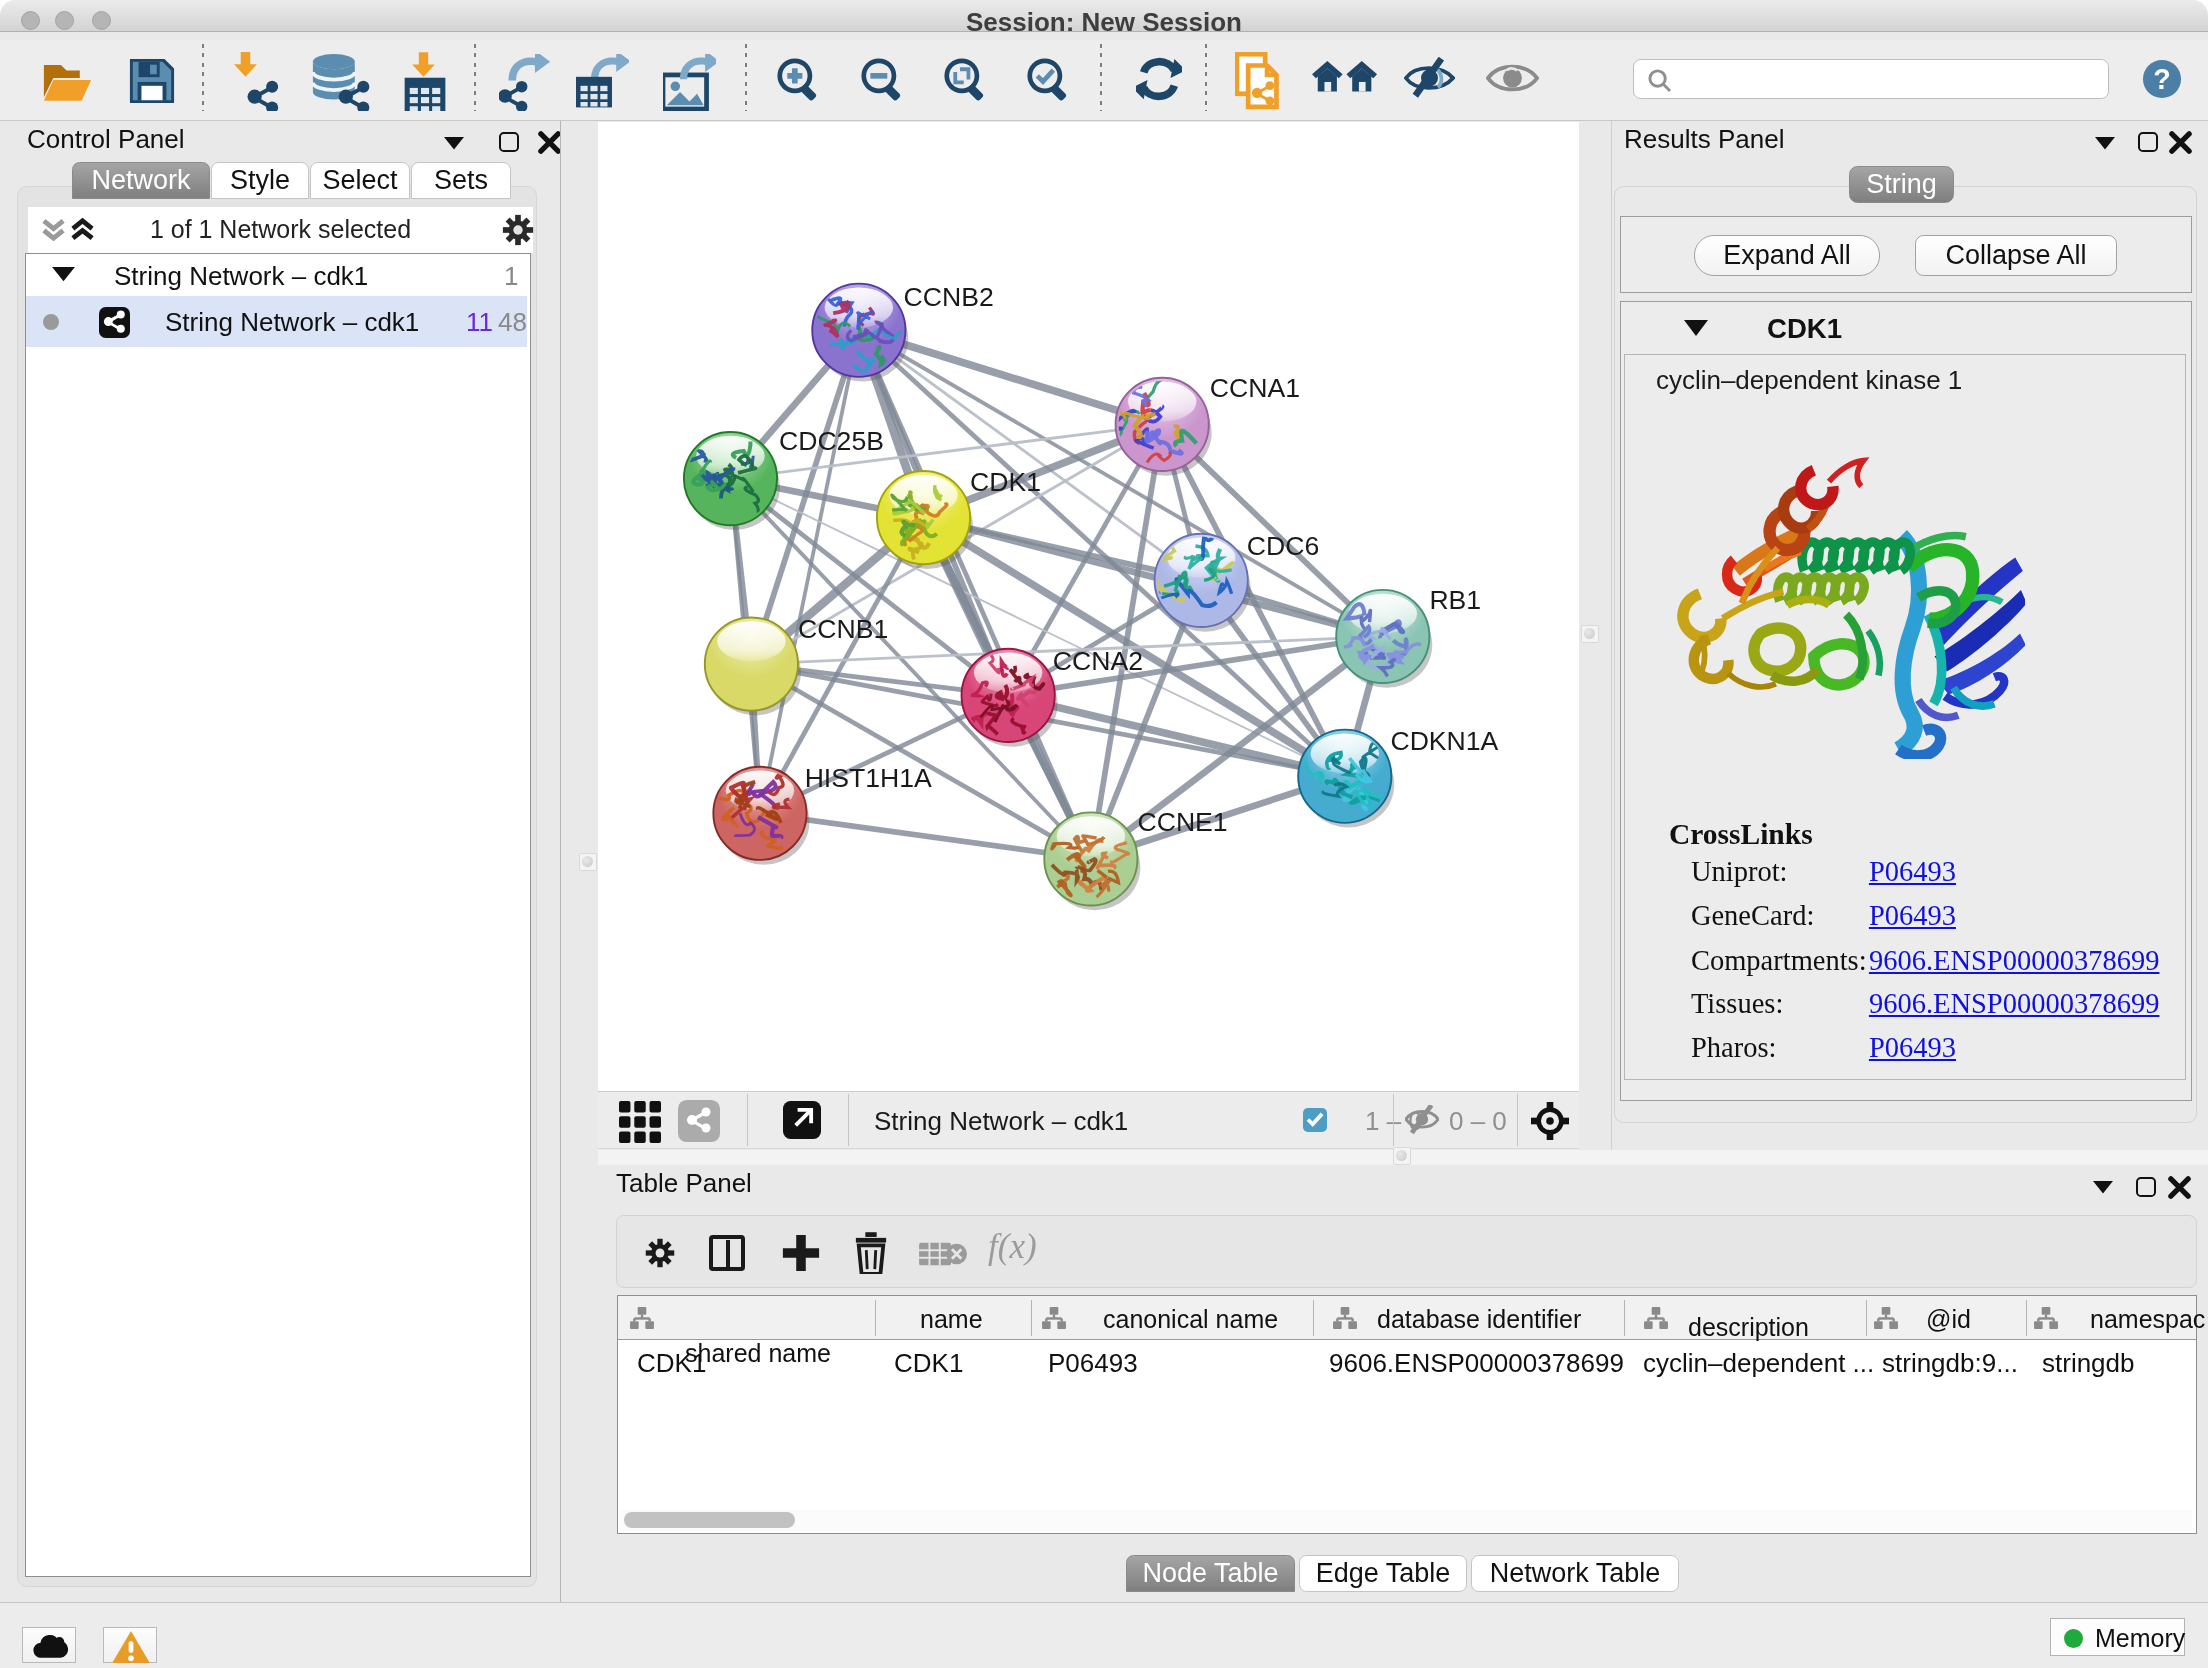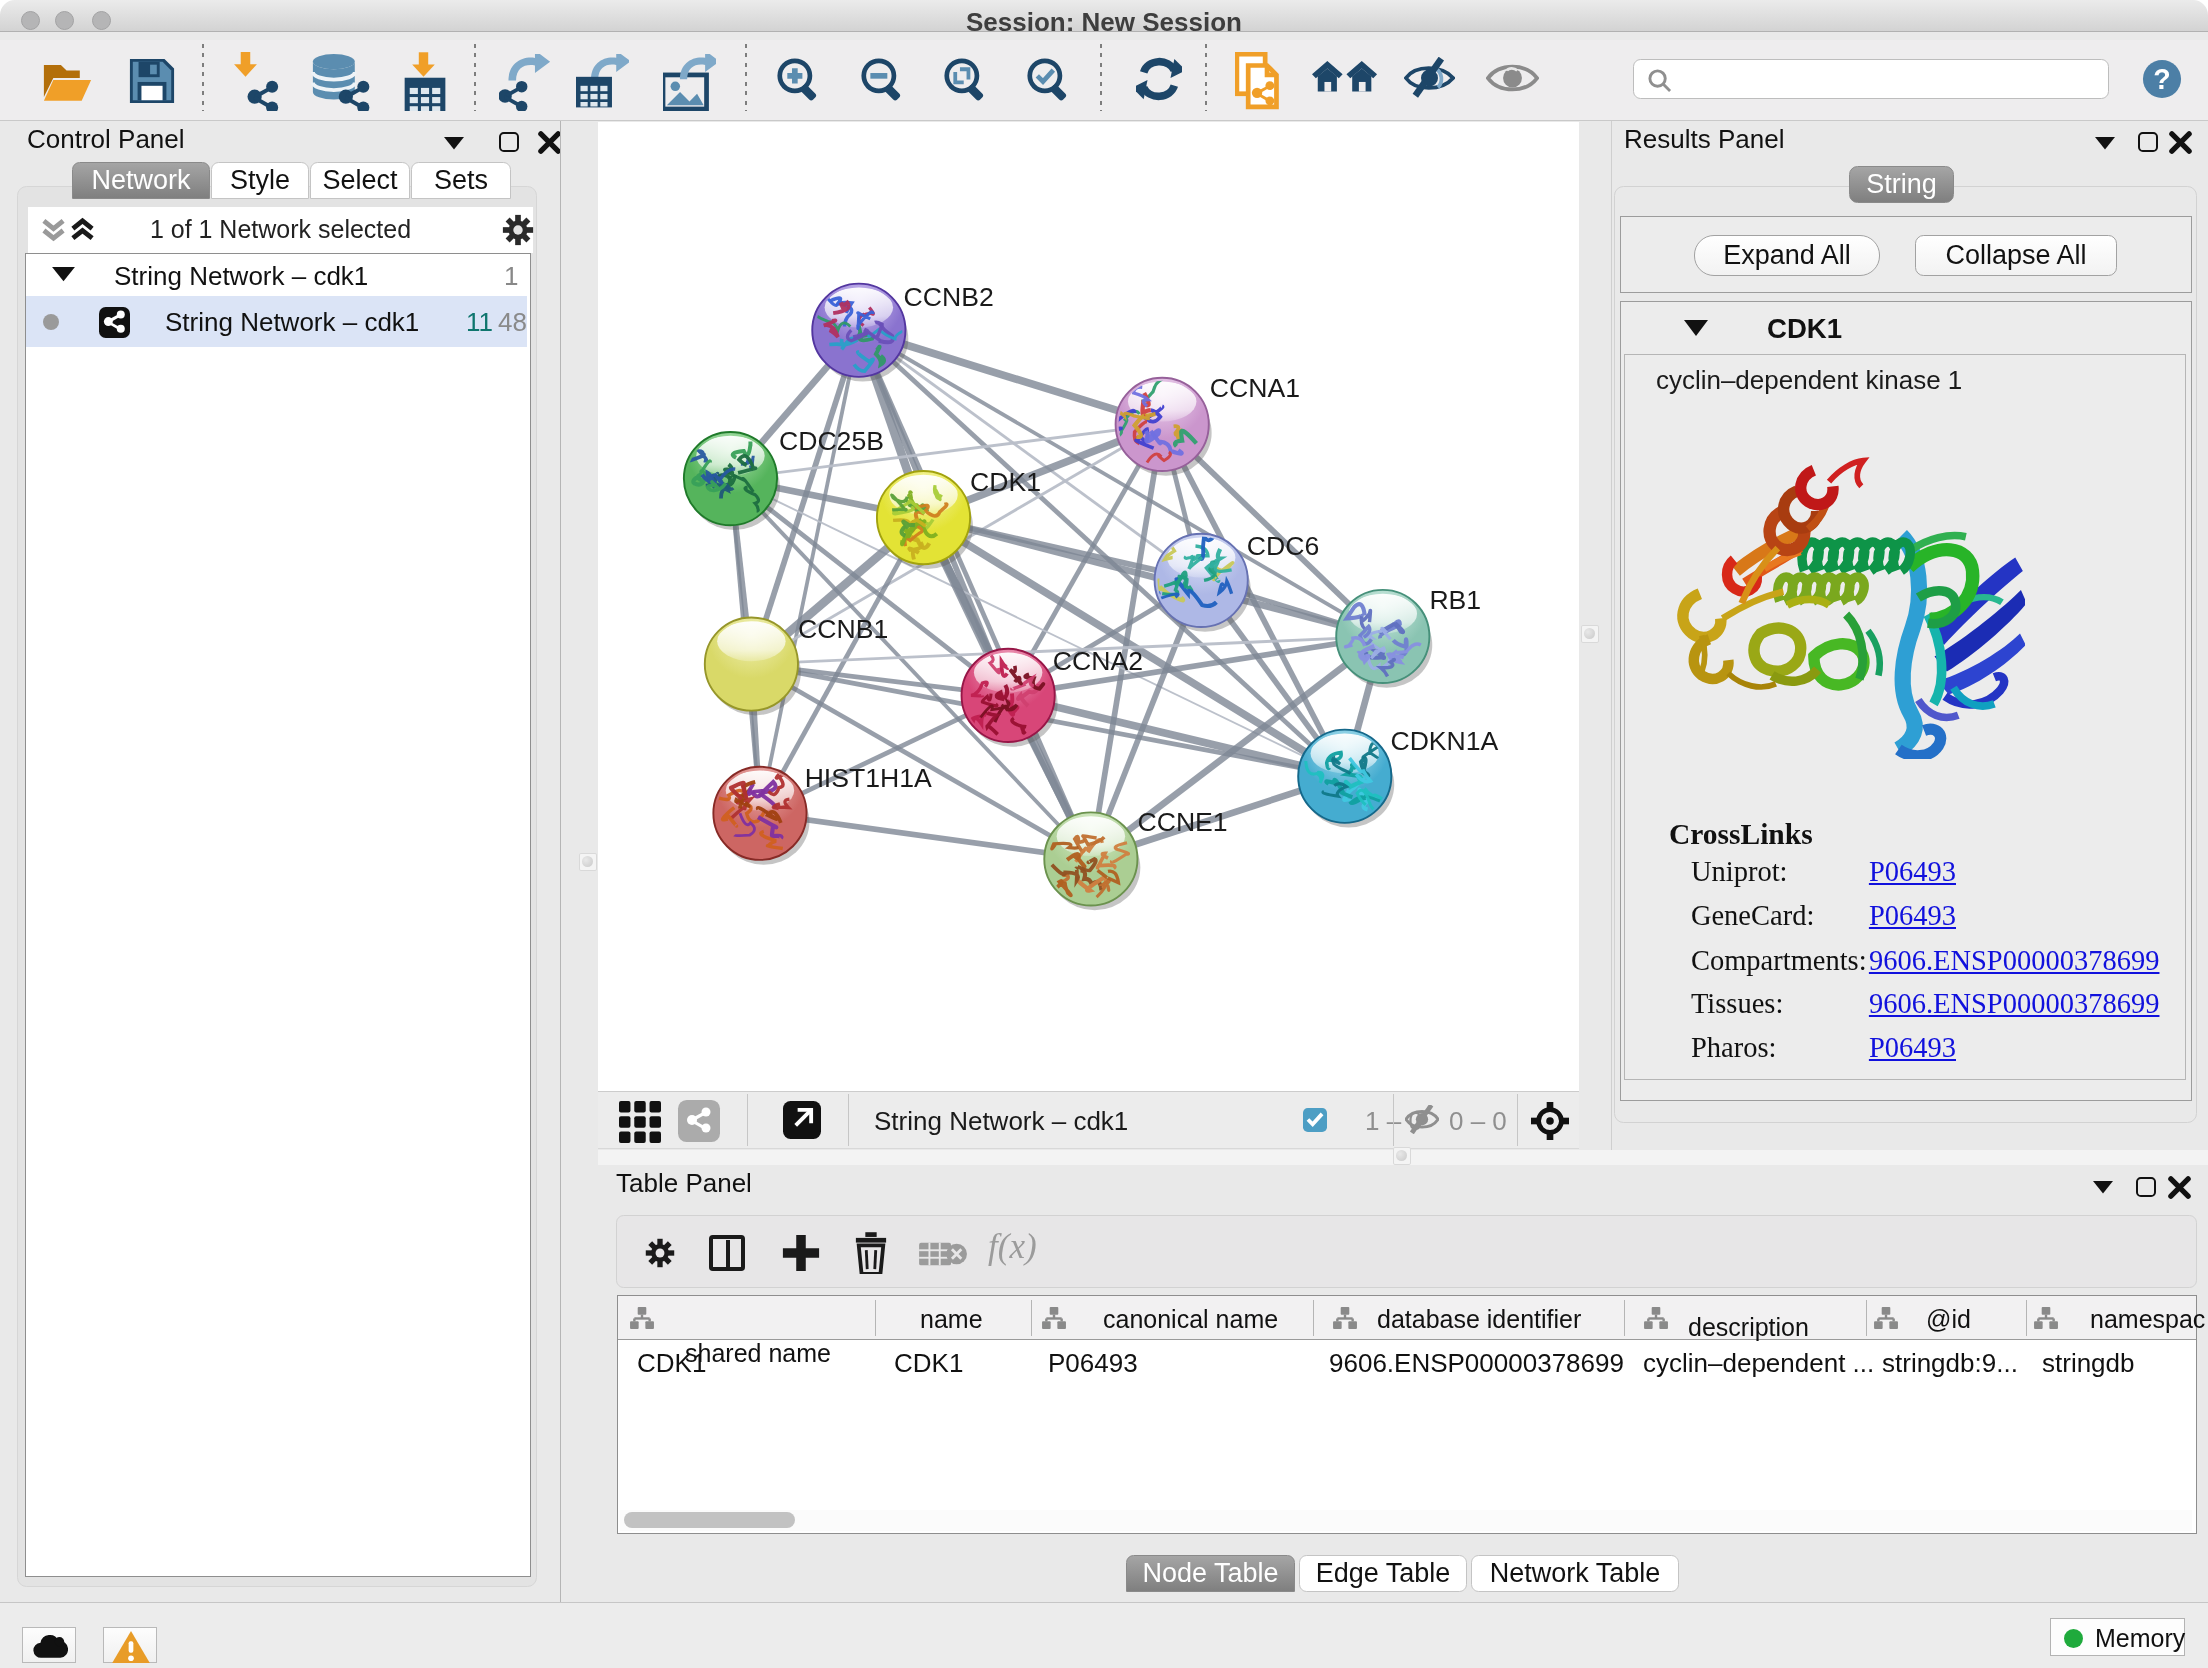--- a/index.html
+++ b/index.html
@@ -339,21 +339,21 @@
       <svg style="position:absolute;left:77px;top:14.3px;" width="24" height="24" viewBox="0 0 27 27">
         <g fill="#fff">
           <circle cx="20" cy="5" r="4.5"></circle>
           <circle cx="6" cy="13" r="5"></circle>
           <circle cx="20" cy="21" r="4.5"></circle>
           <path d="M6 11 L20 3.5 L21 6.5 L7 14.5 Z"></path>
           <path d="M6 12 L20 20 L19 23 L5 15 Z"></path>
         </g>
       </svg>
     <div style="position:absolute; left:139px; top:10.5px; font-size:26px; color:#111;">String Network – cdk1</div>
-    <div style="position:absolute; left:440px; top:10.5px; font-size:26px; color:#0f766e;">11</div>
+    <div style="position:absolute; left:440px; top:10.5px; font-size:26px; color:#6d28d9;">11</div>
     <div style="position:absolute; left:472px; top:10.5px; font-size:26px; color:#8a8a8a;">48</div>
   </div>
 </div>
 
 <div class="abs" style="left:560px;top:121px;width:1px;height:1481px;background:#b5b5b5;"></div>
 <div class="abs" style="left:1611px;top:121px;width:1px;height:1031px;background:#cfcfcf;"></div>
 <div class="vsplit-handle" style="left:579px; top:853px;"></div>
 <div class="vsplit-handle" style="left:1581px; top:625px;"></div>
 <div class="vsplit-handle" style="left:1393px; top:1147px;"></div>
 

